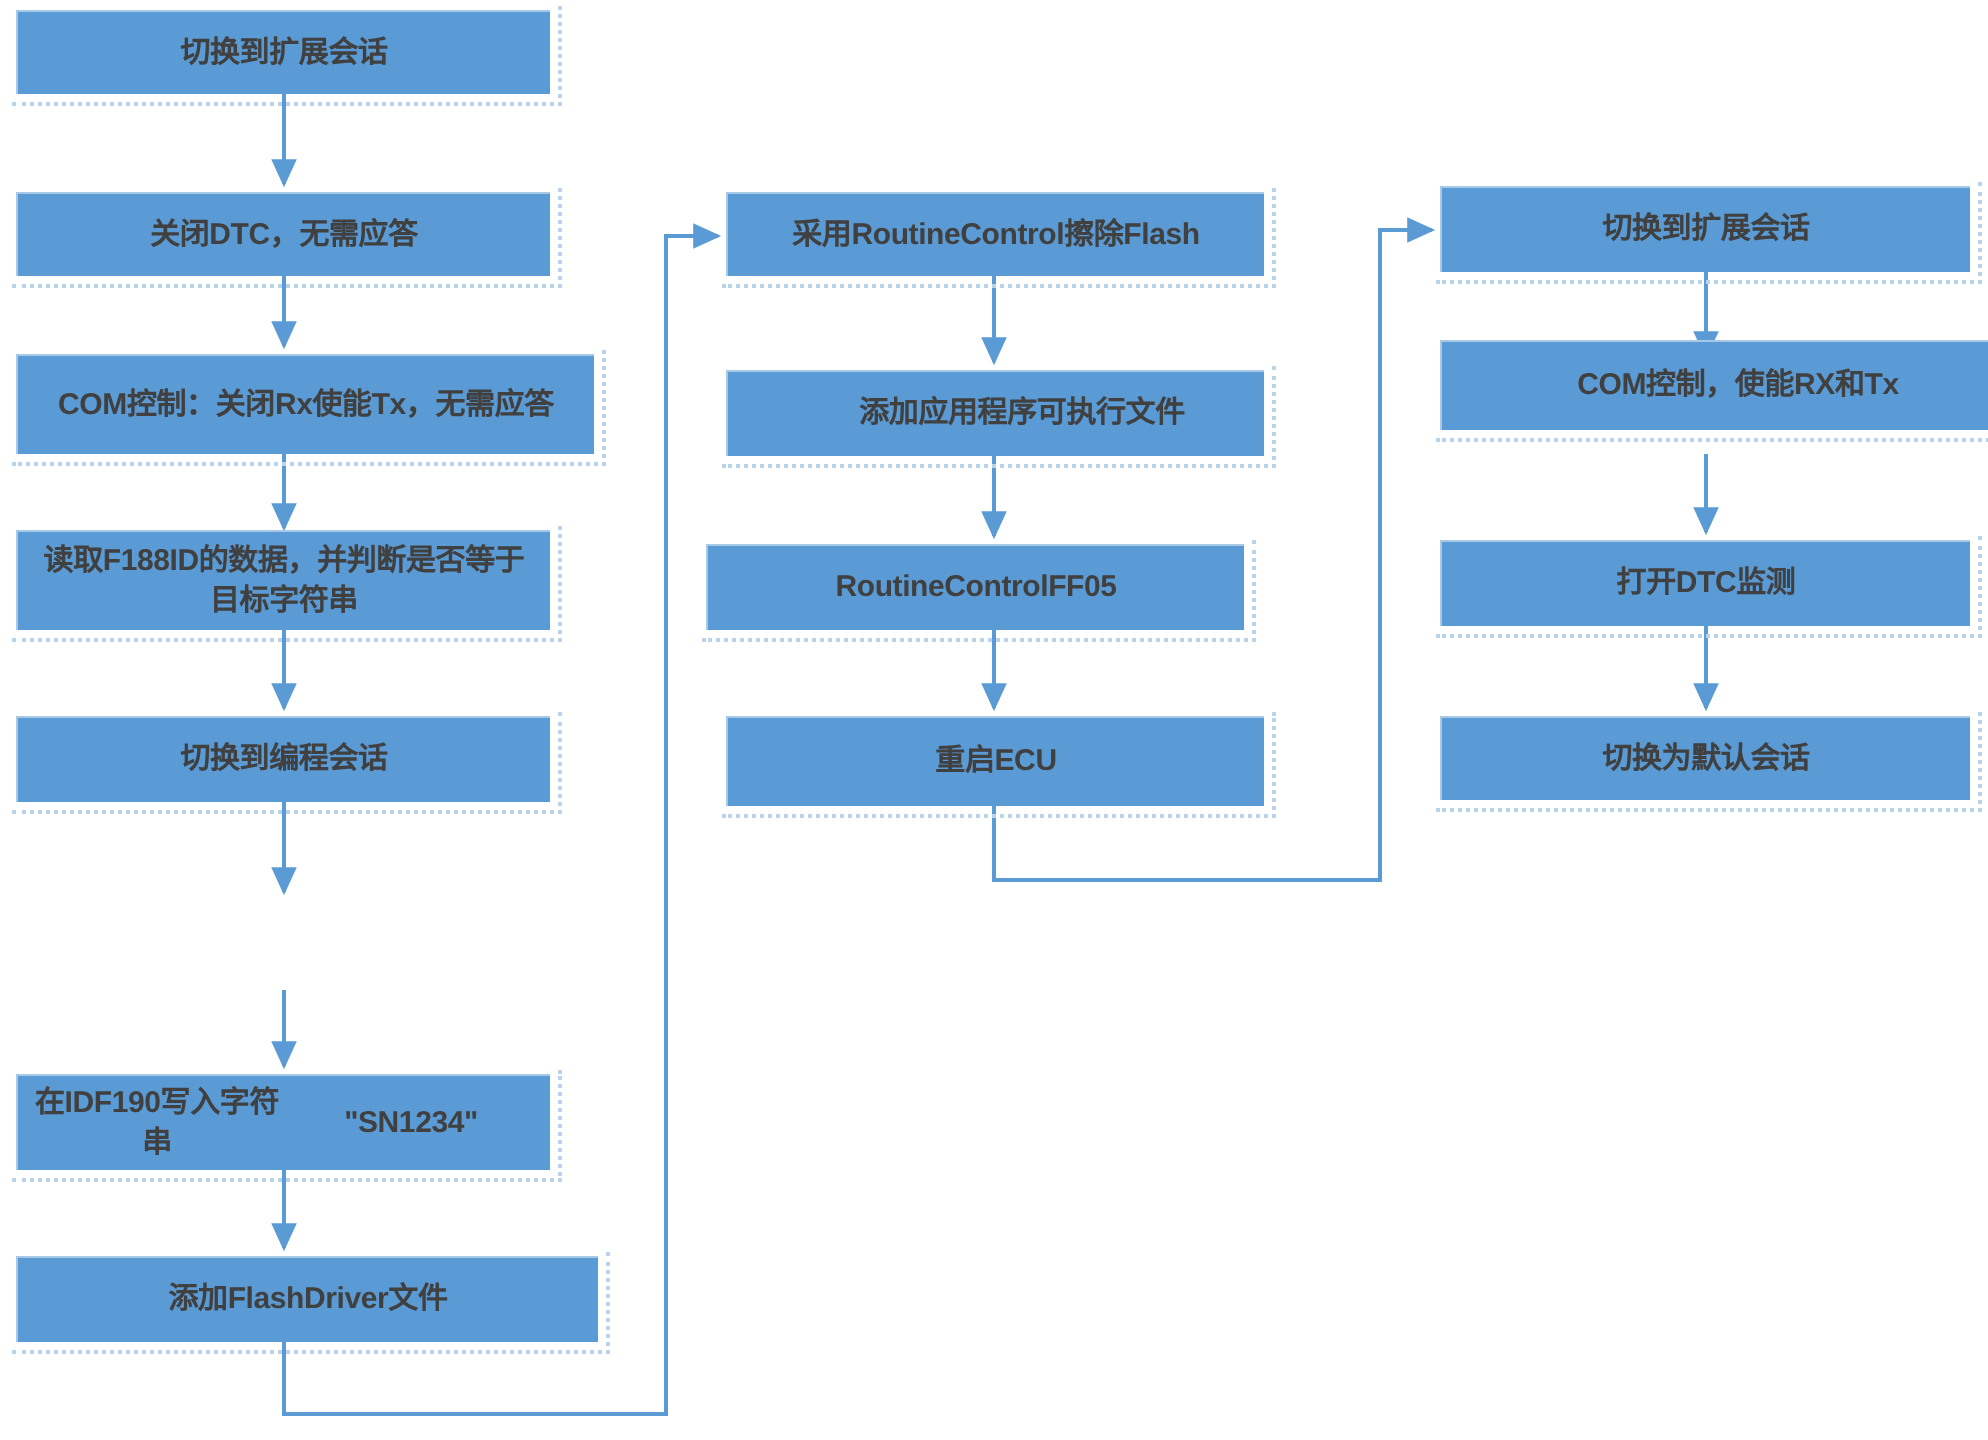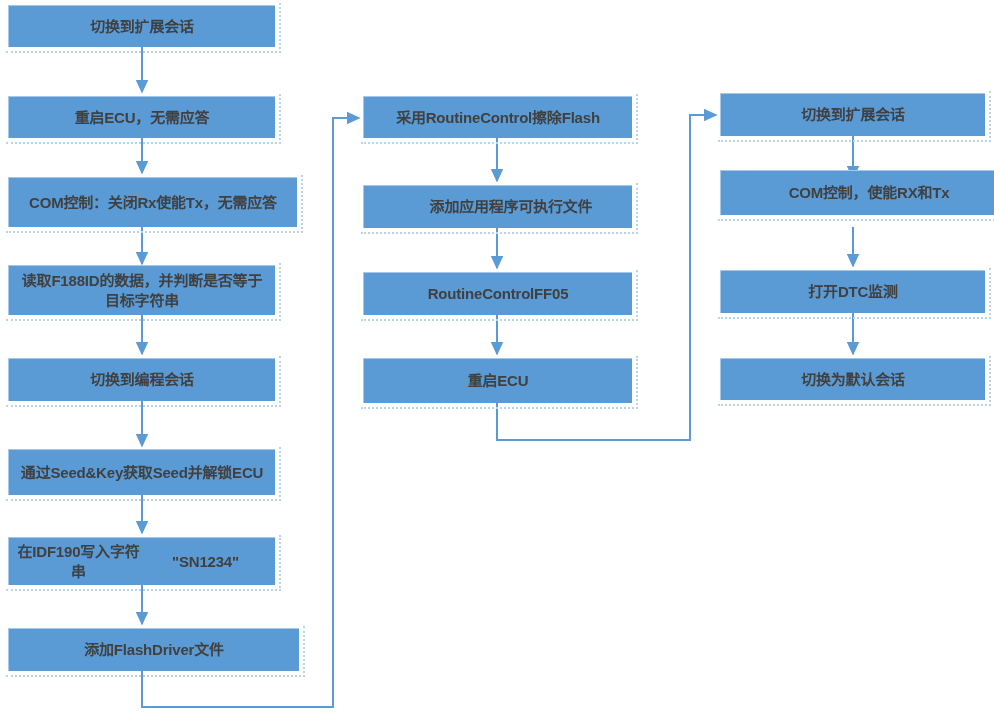--- a/index.html
+++ b/index.html
@@ -99,57 +99,54 @@
       <path d="M853,227 L853,266"></path>
       <path d="M853,313 L853,354"></path>
     </g>
   </svg>
 
   <div class="node" style="left:8px; top:5px; width:267px; height:42px;">
     <span class="label">切换到扩展会话</span>
   </div>
 
   <div class="node" style="left:8px; top:96px; width:267px; height:42px;">
-    <span class="label">重启ECU，无需应答</span>
+    <span class="label">关闭DTC，无需应答</span>
   </div>
 
   <div class="node" style="left:8px; top:177px; width:289px; height:50px;">
     <span class="label">COM控制：关闭Rx使能Tx，无需应答</span>
   </div>
 
   <div class="node" style="left:8px; top:265px; width:267px; height:50px;">
     <span class="label">读取F188ID的数据，并判断是否等于目标字符串</span>
   </div>
 
   <div class="node" style="left:8px; top:358px; width:267px; height:43px;">
     <span class="label">切换到编程会话</span>
   </div>
 
-  <div class="node" style="left:8px; top:449px; width:267px; height:46px;">
-    <span class="label">通过Seed&amp;Key获取Seed并解锁ECU</span>
-  </div>
 
   <div class="node" style="left:8px; top:537px; width:267px; height:48px; flex-direction:row; justify-content:center;">
     <span class="label">在IDF190写入字符串</span>
     <span class="sub">"SN1234"</span>
   </div>
 
   <div class="node" style="left:8px; top:628px; width:291px; height:43px;">
     <span class="label">添加FlashDriver文件</span>
   </div>
 
   <div class="node" style="left:363px; top:96px; width:269px; height:42px;">
     <span class="label">采用RoutineControl擦除Flash</span>
   </div>
 
   <div class="node" style="left:363px; top:185px; width:269px; height:43px;padding-left:32px;">
     <span class="label">添加应用程序可执行文件</span>
   </div>
 
-  <div class="node" style="left:363px; top:272px; width:269px; height:43px;">
+  <div class="node" style="left:353px; top:272px; width:269px; height:43px;">
     <span class="label">RoutineControlFF05</span>
   </div>
 
   <div class="node" style="left:363px; top:358px; width:269px; height:45px;">
     <span class="label">重启ECU</span>
   </div>
 
   <div class="node" style="left:720px; top:93px; width:265px; height:43px;">
     <span class="label">切换到扩展会话</span>
   </div>

